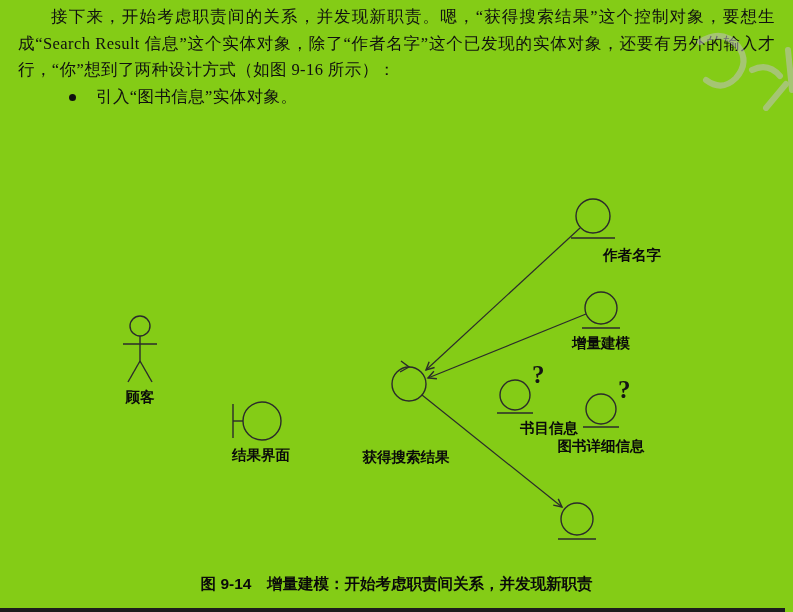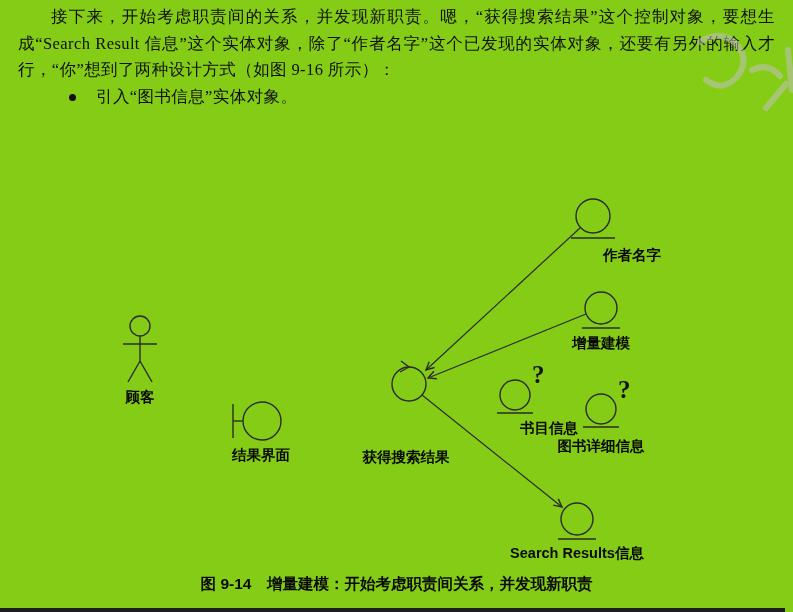--- a/index.html
+++ b/index.html
@@ -165,21 +165,20 @@
     </g>
   </svg>
 
   <div class="dlabel" style="left:140px; top:388px;text-align:center;">顾客</div>
   <div class="dlabel" style="left:261px; top:446px;">结果界面</div>
   <div class="dlabel" style="left:406px; top:416px;margin-top:32px;">获得搜索结果</div>
   <div class="dlabel" style="left:616px; top:246px;margin-left:16px;">作者名字</div>
   <div class="dlabel" style="left:601px; top:334px;">增量建模</div>
   <div class="dlabel" style="left:515px; top:419px;margin-left:34px;">书目信息</div>
   <div class="dlabel" style="left:601px; top:437px;">图书详细信息</div>
-  <div class="dlabel" style="left:577px; top:544px;">Search Results信息</div>
 
   <div class="qmark" style="left:532px; top:362px;">?</div>
   <div class="qmark" style="left:618px; top:377px;">?</div>
 
   <div class="caption">图 9-14　增量建模：开始考虑职责间关系，并发现新职责</div>
 
   <div class="bottom-edge"></div>
 </div>
 
 </body></html>

